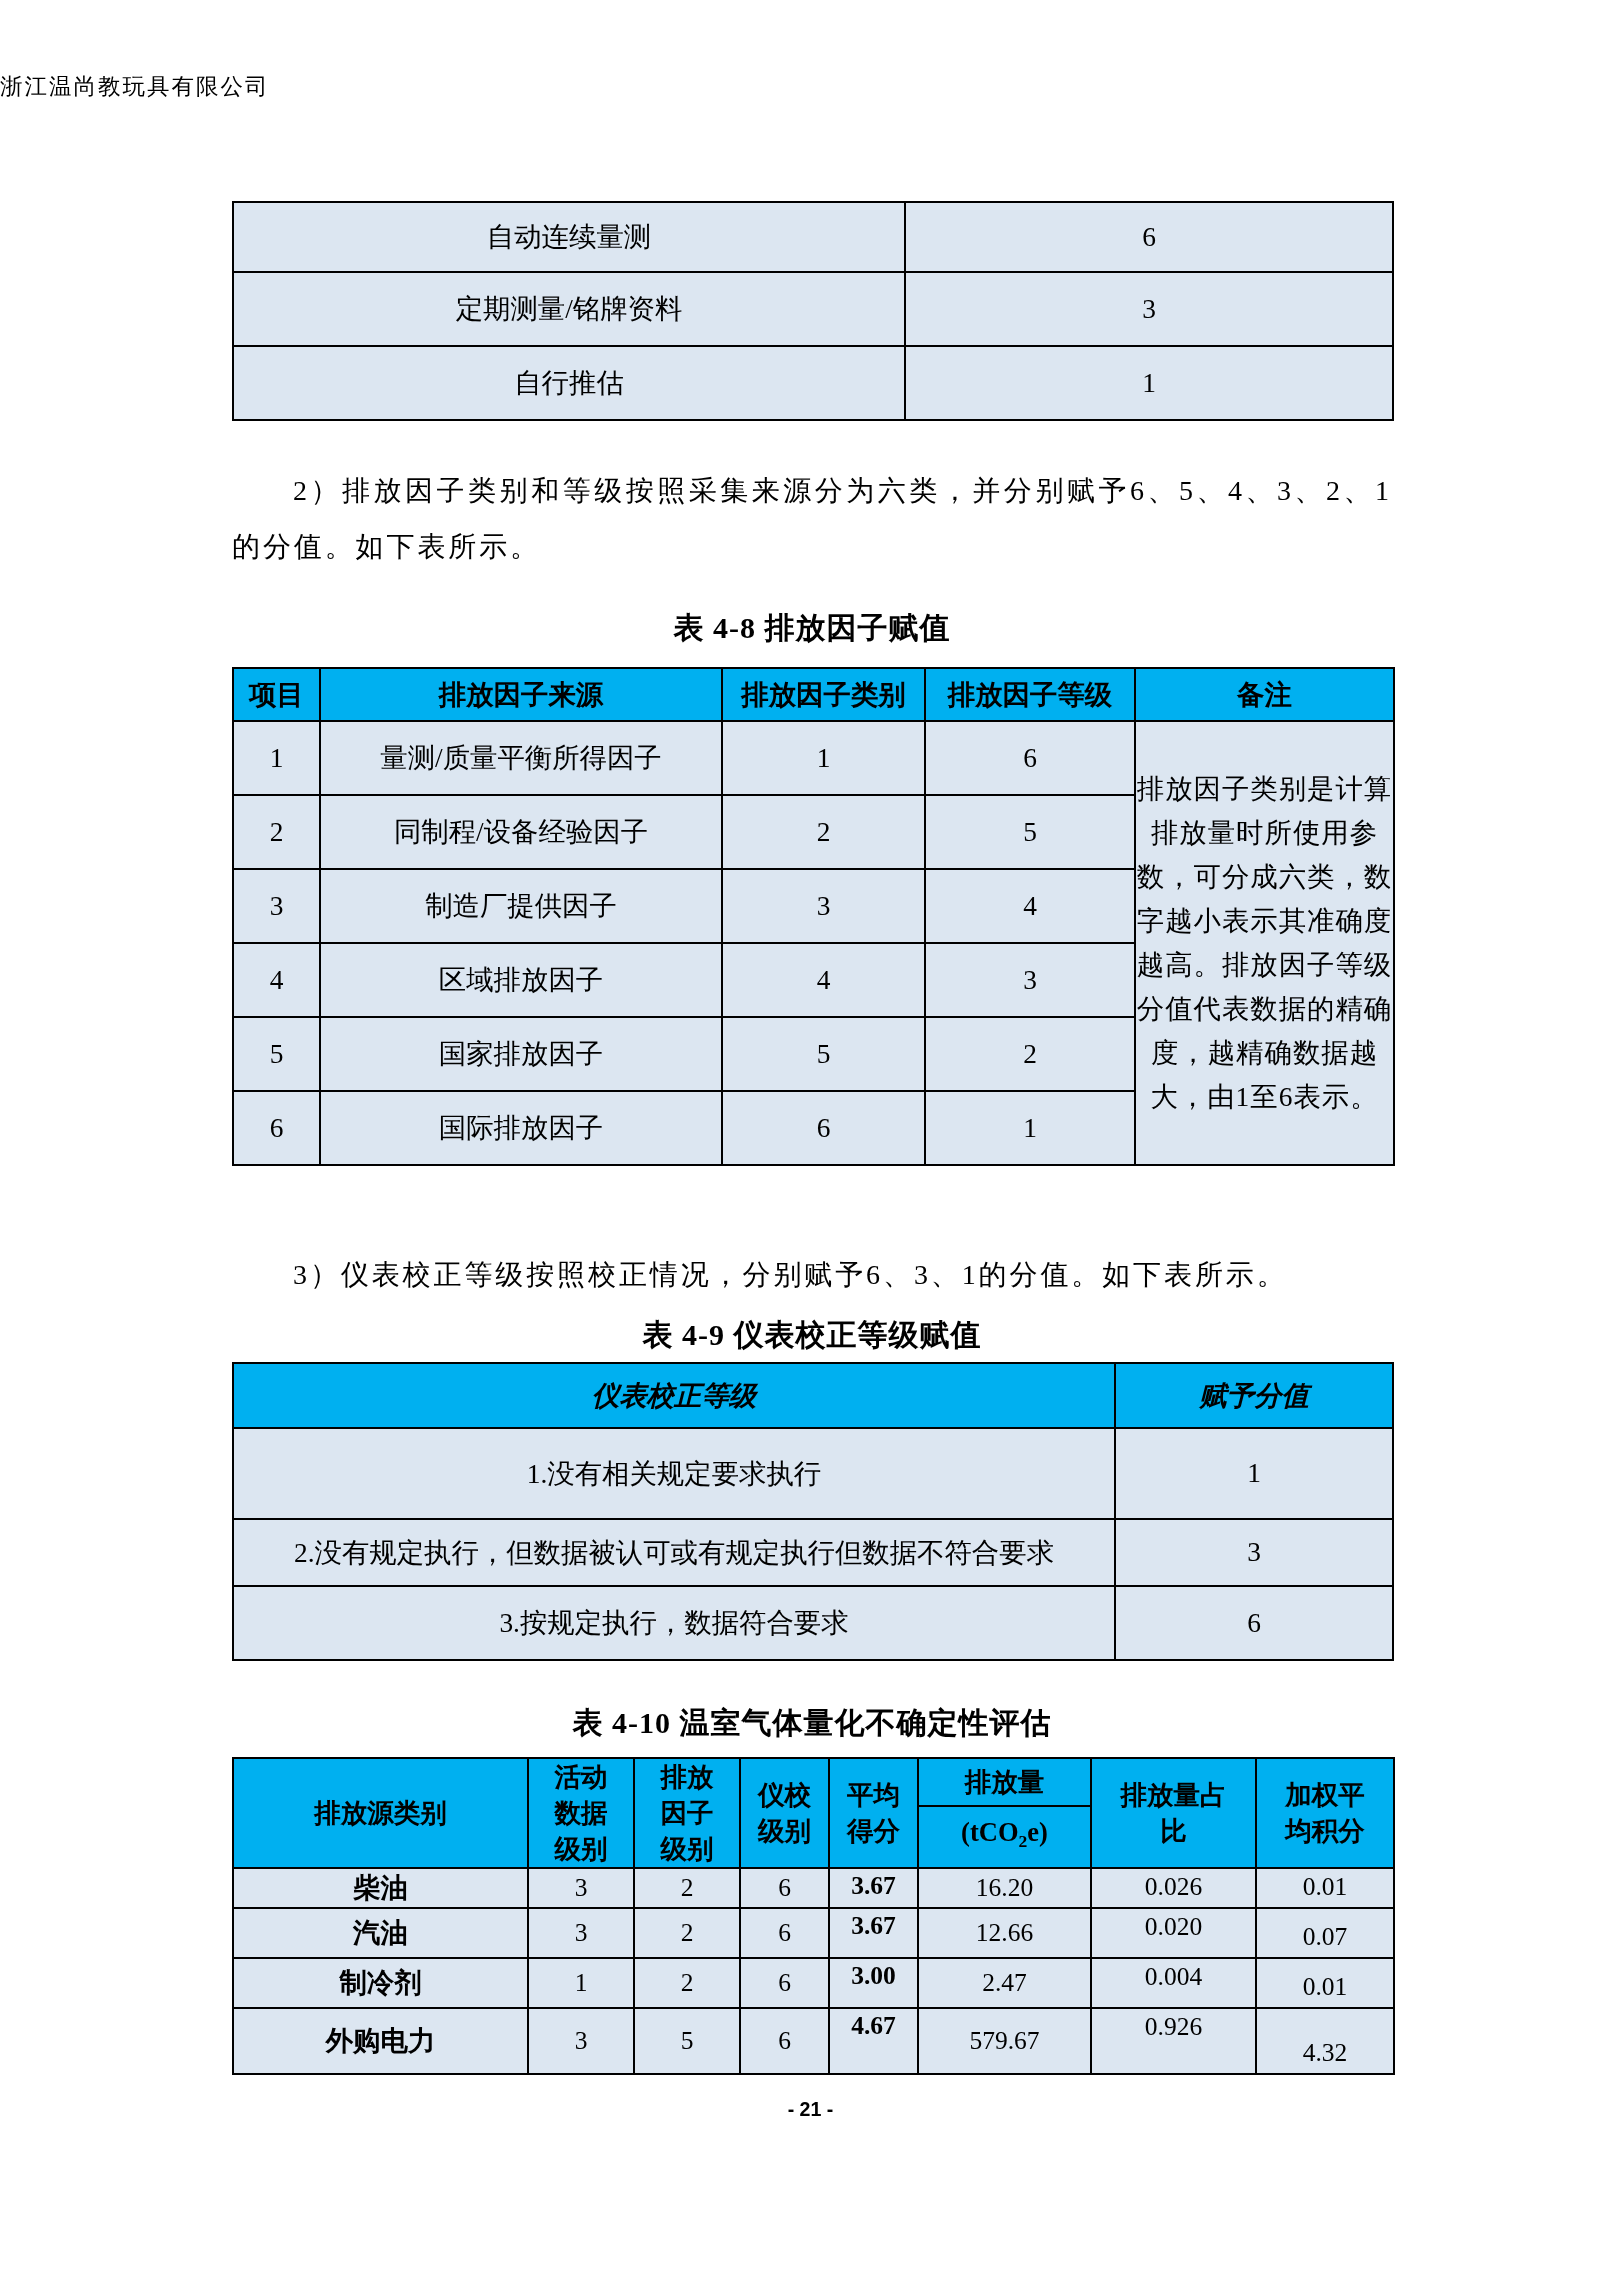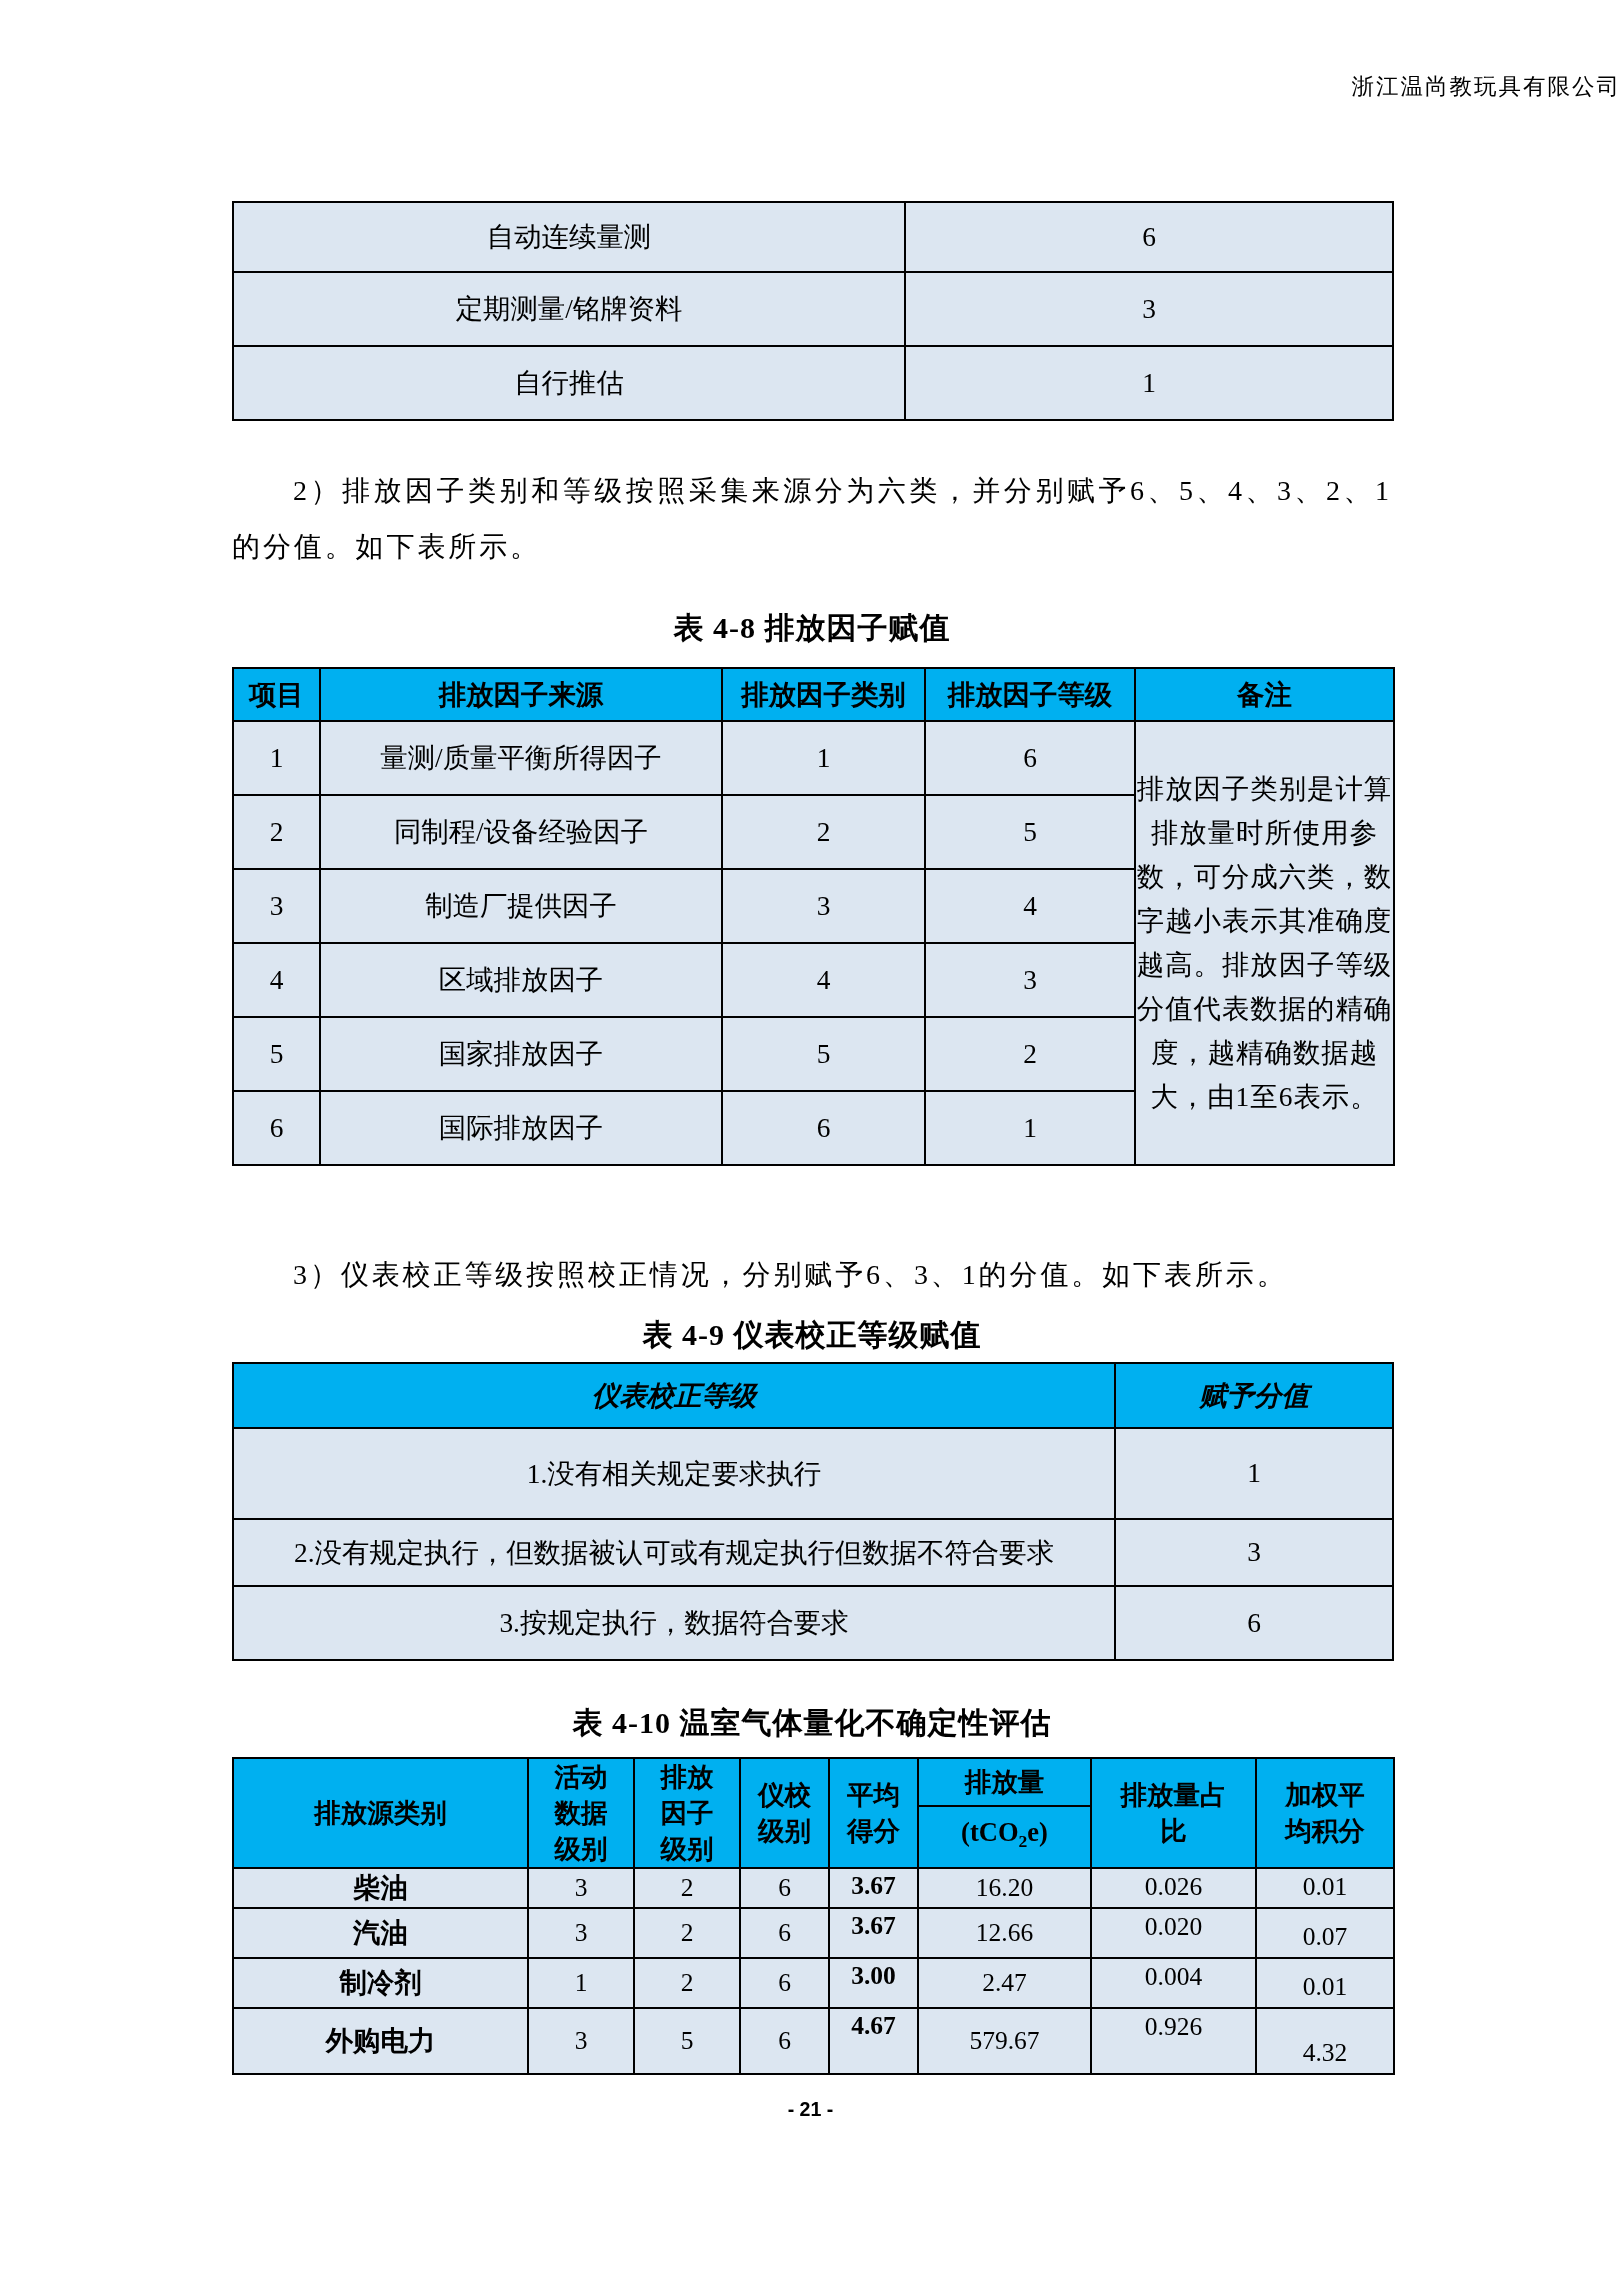--- a/index.html
+++ b/index.html
@@ -5,21 +5,21 @@
   html,body{margin:0;padding:0;background:#ffffff;}
   body{
     width:1621px;height:2293px;position:relative;
     font-family:"Liberation Serif","DejaVu Serif",serif;
     color:#000;
   }
   .abs{position:absolute;}
   .content-x{left:232px;width:1160px;}
 
   .company-header{
-    top:71px;left:0;width:100%;text-align:right;
+    top:71px;left:0;width:100%;text-align:left;
     font-size:22.5px;letter-spacing:2px;
   }
 
   table.tbl{
     border-collapse:collapse;table-layout:fixed;width:1160px;
     border:2.9px solid #000;
   }
   table.tbl td,table.tbl th{
     background:#dce6f1;
     border-left:2px solid #000;border-right:2px solid #000;

